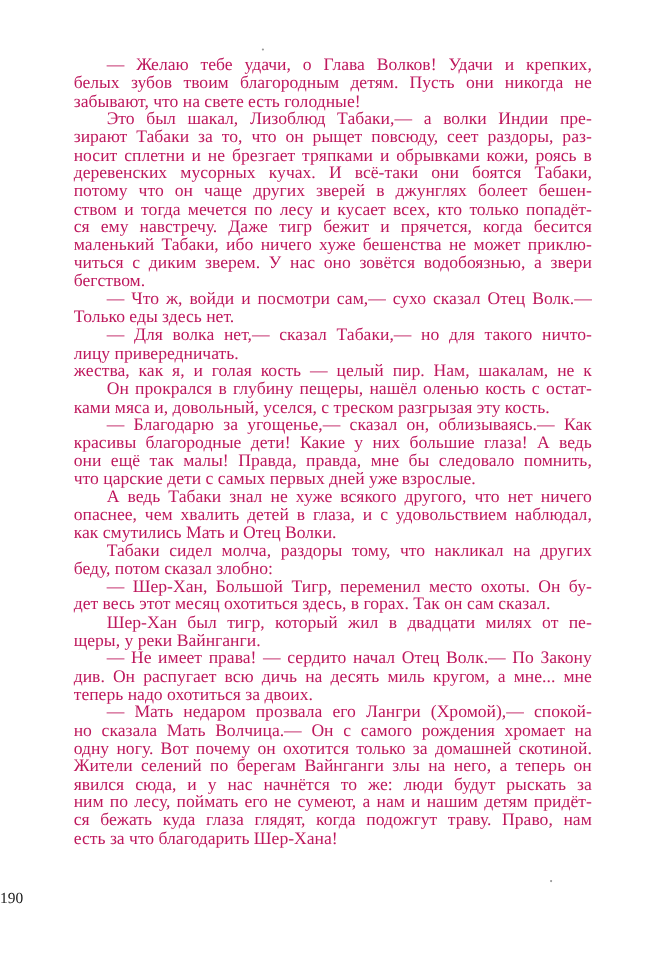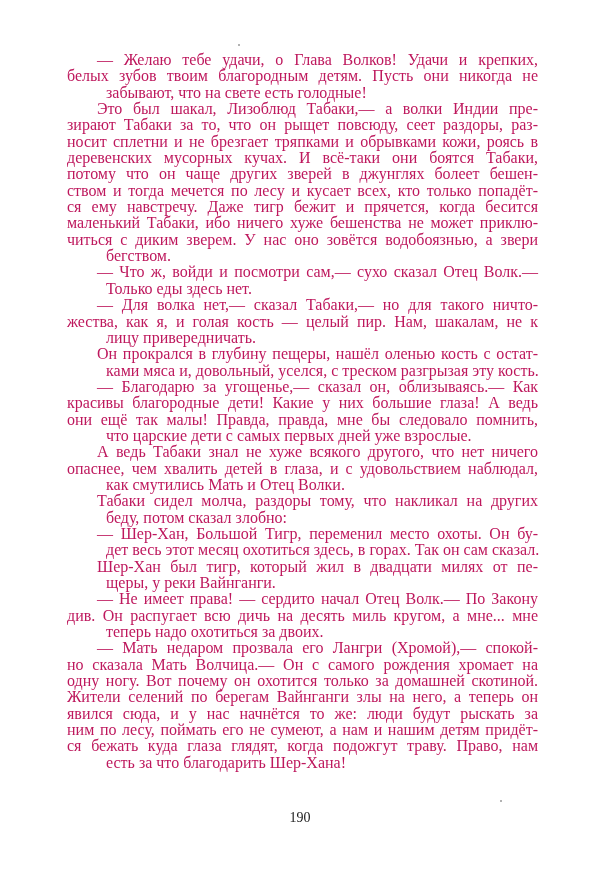--- a/index.html
+++ b/index.html
@@ -3,24 +3,24 @@
 <meta charset="utf-8">
 <style>
   html, body { margin: 0; padding: 0; background: #ffffff; }
   body { width: 600px; height: 890px; position: relative; overflow: hidden; }
   .page {
     position: absolute; left: 67px; top: 52px; width: 471px;
     font-family: "Liberation Serif", "DejaVu Serif", serif;
     font-size: 16px; line-height: 16.35px; color: #be185d;
   }
   .line { display: block; white-space: nowrap; text-align: justify; text-align-last: justify; height: 16.35px; }
-  .line.last { text-align-last: left; margin-left: 39px; }
+  .line.last { text-align-last: left; }
   .line.indent { padding-left: 30px; }
   .page-number {
-    position: absolute; left: 0; width: 600px; top: 810px; text-align: center;
+    position: absolute; left: 0; width: 600px; top: 810px; 
     font-family: "Liberation Serif", "DejaVu Serif", serif; font-size: 14px; color: #1a1a1a;
   }
   .speck { position: absolute; width: 2px; height: 2px; background: #999; border-radius: 1px; }
 </style>
 </head>
 <body>
 
 <div class="page" id="page">
     <div class="para">
       <span class="line indent">— Желаю тебе удачи, о Глава Волков! Удачи и крепких,</span>
@@ -38,22 +38,22 @@
       <span class="line">маленький Табаки, ибо ничего хуже бешенства не может приклю-</span>
       <span class="line">читься с диким зверем. У нас оно зовётся водобоязнью, а звери</span>
       <span class="line last">бегством.</span>
     </div>
     <div class="para">
       <span class="line indent">— Что ж, войди и посмотри сам,— сухо сказал Отец Волк.—</span>
       <span class="line last">Только еды здесь нет.</span>
     </div>
     <div class="para">
       <span class="line indent">— Для волка нет,— сказал Табаки,— но для такого ничто-</span>
+      <span class="line last">лицу привередничать.</span>
       <span class="line">жества, как я, и голая кость — целый пир. Нам, шакалам, не к</span>
-      <span class="line last">лицу привередничать.</span>
     </div>
     <div class="para">
       <span class="line indent">Он прокрался в глубину пещеры, нашёл оленью кость с остат-</span>
       <span class="line last">ками мяса и, довольный, уселся, с треском разгрызая эту кость.</span>
     </div>
     <div class="para">
       <span class="line indent">— Благодарю за угощенье,— сказал он, облизываясь.— Как</span>
       <span class="line">красивы благородные дети! Какие у них большие глаза! А ведь</span>
       <span class="line">они ещё так малы! Правда, правда, мне бы следовало помнить,</span>
       <span class="line last">что царские дети с самых первых дней уже взрослые.</span>

